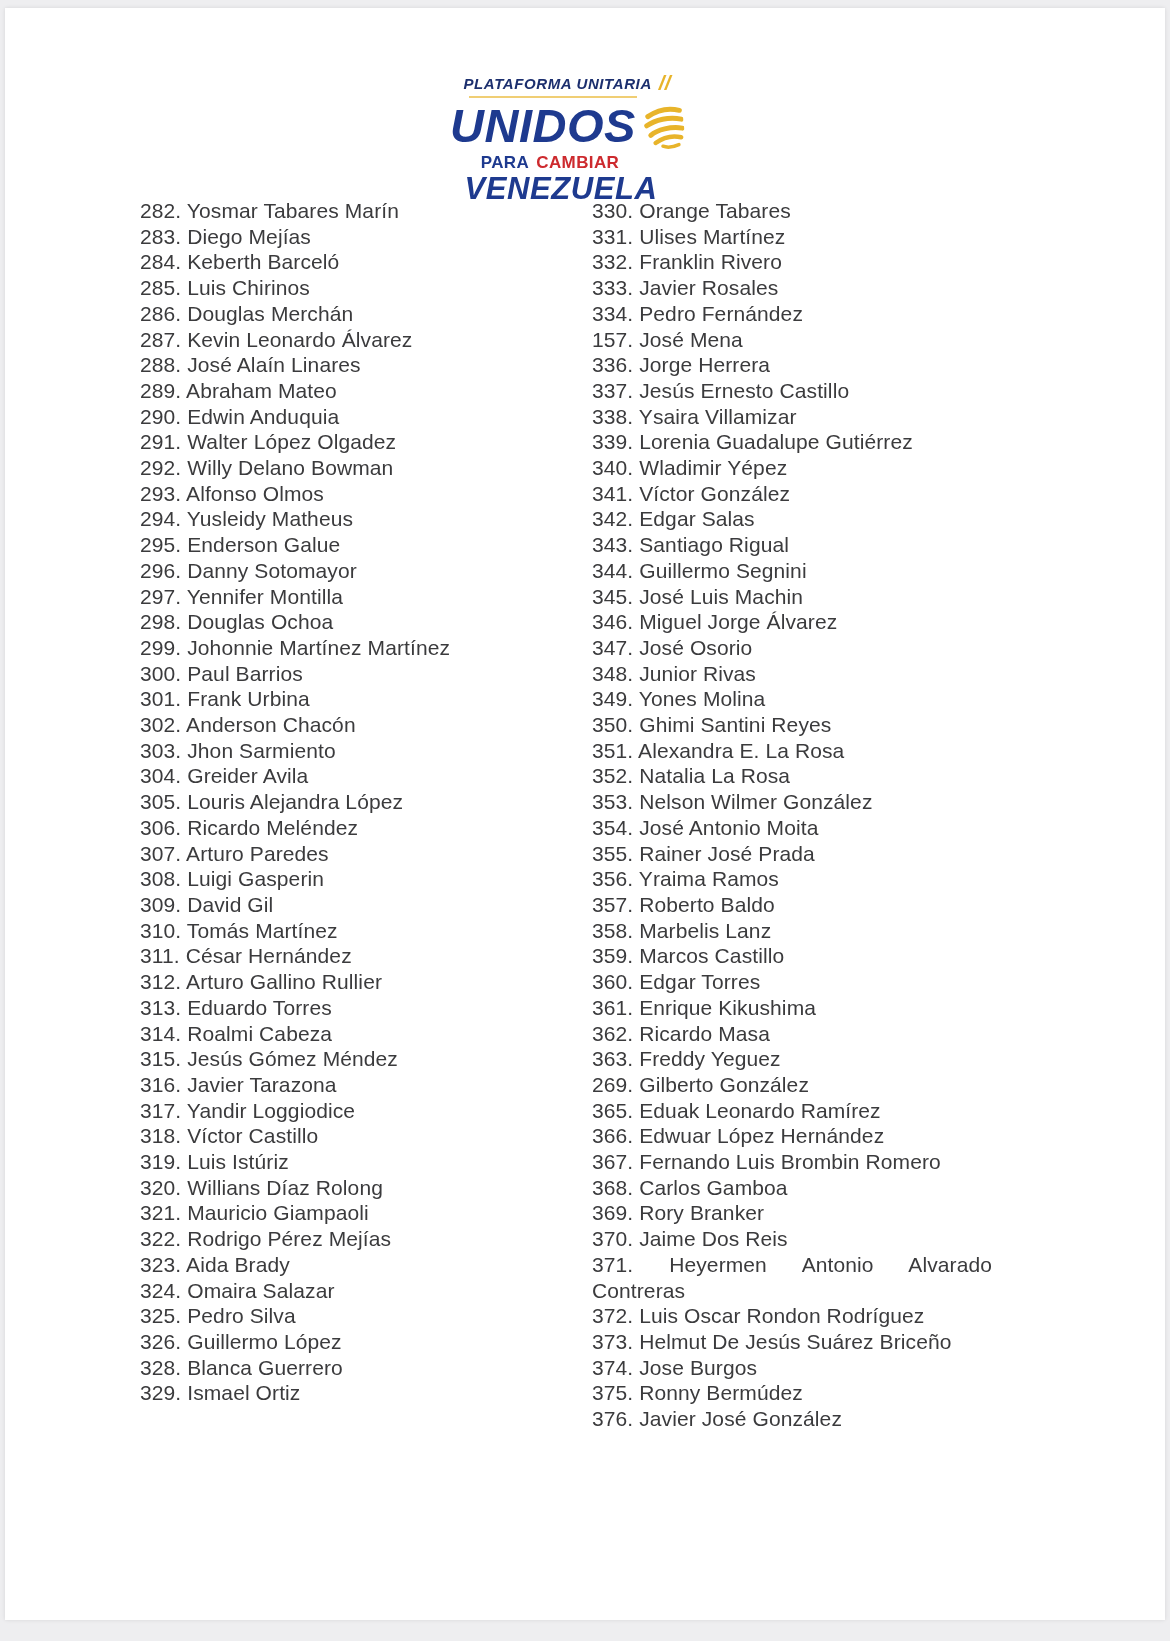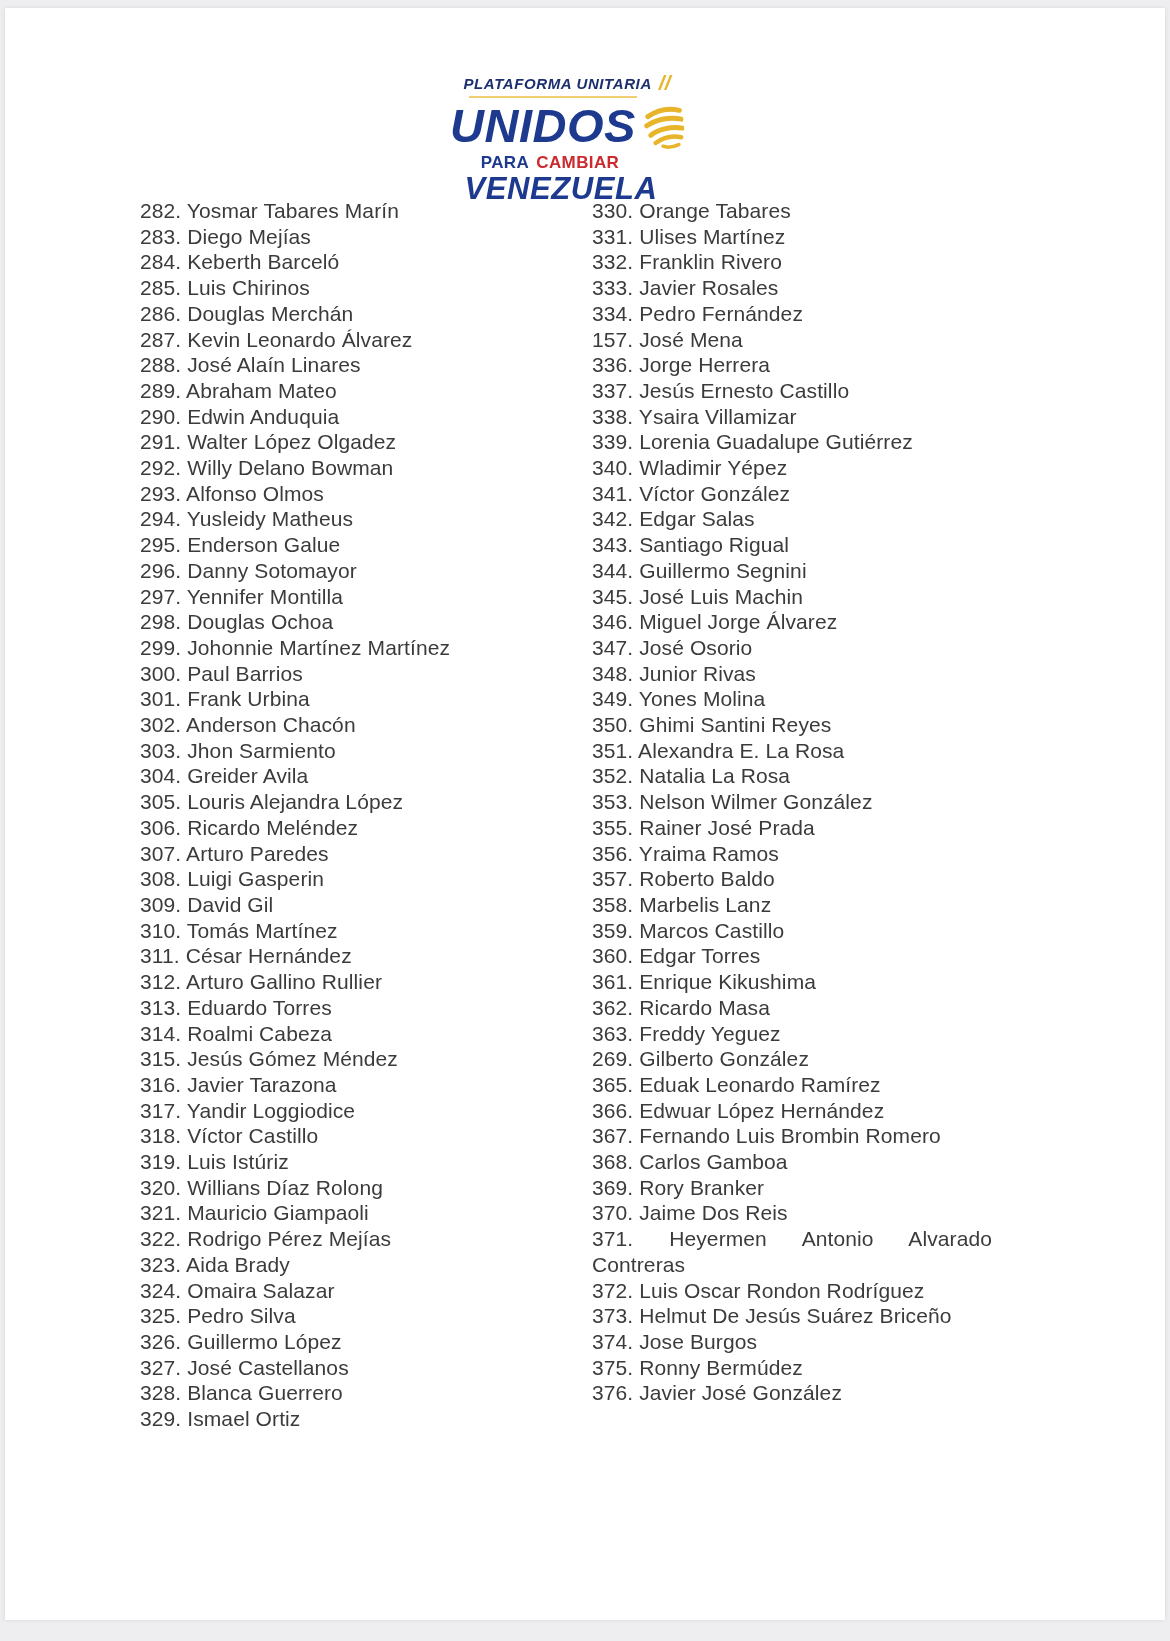--- a/index.html
+++ b/index.html
@@ -180,21 +180,20 @@
         <div class="list-item"><span class="entry-number">317.</span> <span class="entry-name">Yandir Loggiodice</span></div>
         <div class="list-item"><span class="entry-number">318.</span> <span class="entry-name">Víctor Castillo</span></div>
         <div class="list-item"><span class="entry-number">319.</span> <span class="entry-name">Luis Istúriz</span></div>
         <div class="list-item"><span class="entry-number">320.</span> <span class="entry-name">Willians Díaz Rolong</span></div>
         <div class="list-item"><span class="entry-number">321.</span> <span class="entry-name">Mauricio Giampaoli</span></div>
         <div class="list-item"><span class="entry-number">322.</span> <span class="entry-name">Rodrigo Pérez Mejías</span></div>
         <div class="list-item"><span class="entry-number">323.</span> <span class="entry-name">Aida Brady</span></div>
         <div class="list-item"><span class="entry-number">324.</span> <span class="entry-name">Omaira Salazar</span></div>
         <div class="list-item"><span class="entry-number">325.</span> <span class="entry-name">Pedro Silva</span></div>
         <div class="list-item"><span class="entry-number">326.</span> <span class="entry-name">Guillermo López</span></div>
-        <div class="list-item"><span class="entry-number">327.</span> <span class="entry-name">José Castellanos</span></div>
         <div class="list-item"><span class="entry-number">328.</span> <span class="entry-name">Blanca Guerrero</span></div>
         <div class="list-item"><span class="entry-number">329.</span> <span class="entry-name">Ismael Ortiz</span></div>
       </div>
     <div class="col col-right" id="col-right">
         <div class="list-item"><span class="entry-number">330.</span> <span class="entry-name">Orange Tabares</span></div>
         <div class="list-item"><span class="entry-number">331.</span> <span class="entry-name">Ulises Martínez</span></div>
         <div class="list-item"><span class="entry-number">332.</span> <span class="entry-name">Franklin Rivero</span></div>
         <div class="list-item"><span class="entry-number">333.</span> <span class="entry-name">Javier Rosales</span></div>
         <div class="list-item"><span class="entry-number">334.</span> <span class="entry-name">Pedro Fernández</span></div>
         <div class="list-item"><span class="entry-number">157.</span> <span class="entry-name">José Mena</span></div>
@@ -209,20 +208,21 @@
         <div class="list-item"><span class="entry-number">344.</span> <span class="entry-name">Guillermo Segnini</span></div>
         <div class="list-item"><span class="entry-number">345.</span> <span class="entry-name">José Luis Machin</span></div>
         <div class="list-item"><span class="entry-number">346.</span> <span class="entry-name">Miguel Jorge Álvarez</span></div>
         <div class="list-item"><span class="entry-number">347.</span> <span class="entry-name">José Osorio</span></div>
         <div class="list-item"><span class="entry-number">348.</span> <span class="entry-name">Junior Rivas</span></div>
         <div class="list-item"><span class="entry-number">349.</span> <span class="entry-name">Yones Molina</span></div>
         <div class="list-item"><span class="entry-number">350.</span> <span class="entry-name">Ghimi Santini Reyes</span></div>
         <div class="list-item"><span class="entry-number">351.</span> <span class="entry-name">Alexandra E. La Rosa</span></div>
         <div class="list-item"><span class="entry-number">352.</span> <span class="entry-name">Natalia La Rosa</span></div>
         <div class="list-item"><span class="entry-number">353.</span> <span class="entry-name">Nelson Wilmer González</span></div>
+        <div class="list-item"><span class="entry-number">354.</span> <span class="entry-name">José Antonio Moita</span></div>
         <div class="list-item"><span class="entry-number">355.</span> <span class="entry-name">Rainer José Prada</span></div>
         <div class="list-item"><span class="entry-number">356.</span> <span class="entry-name">Yraima Ramos</span></div>
         <div class="list-item"><span class="entry-number">357.</span> <span class="entry-name">Roberto Baldo</span></div>
         <div class="list-item"><span class="entry-number">358.</span> <span class="entry-name">Marbelis Lanz</span></div>
         <div class="list-item"><span class="entry-number">359.</span> <span class="entry-name">Marcos Castillo</span></div>
         <div class="list-item"><span class="entry-number">360.</span> <span class="entry-name">Edgar Torres</span></div>
         <div class="list-item"><span class="entry-number">361.</span> <span class="entry-name">Enrique Kikushima</span></div>
         <div class="list-item"><span class="entry-number">362.</span> <span class="entry-name">Ricardo Masa</span></div>
         <div class="list-item"><span class="entry-number">363.</span> <span class="entry-name">Freddy Yeguez</span></div>
         <div class="list-item"><span class="entry-number">269.</span> <span class="entry-name">Gilberto González</span></div>

